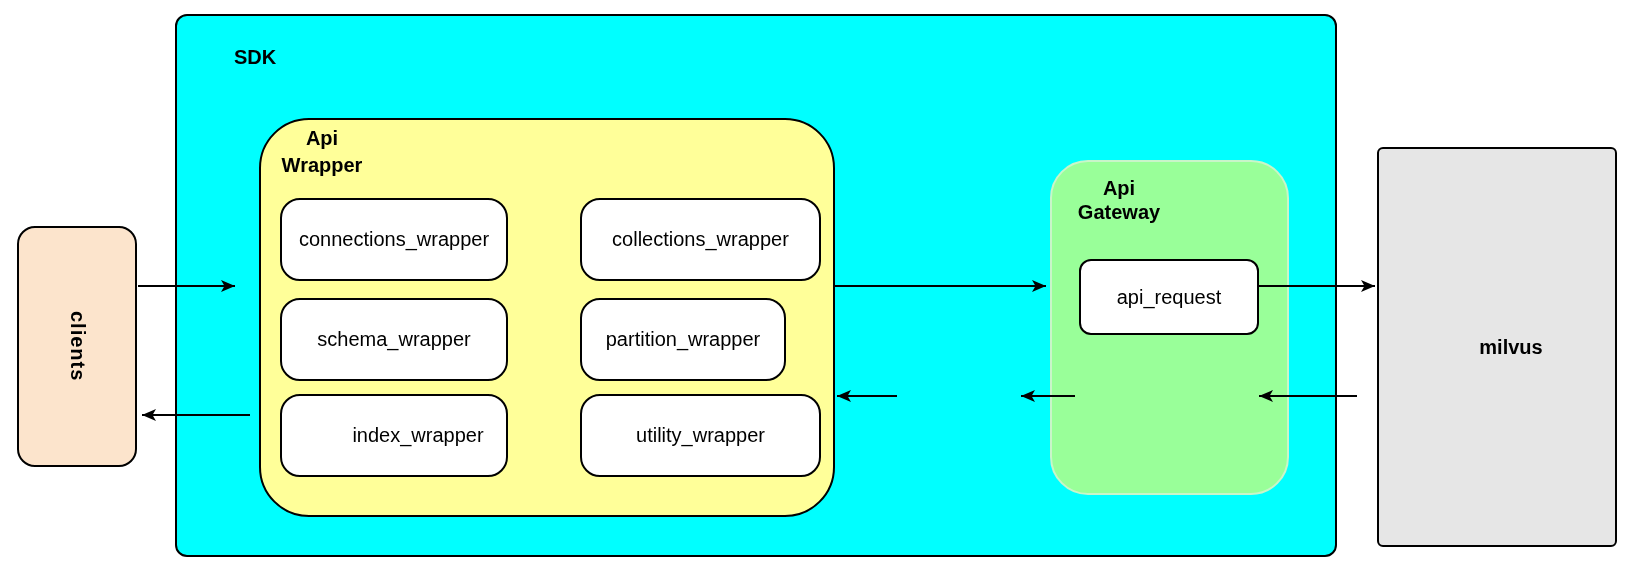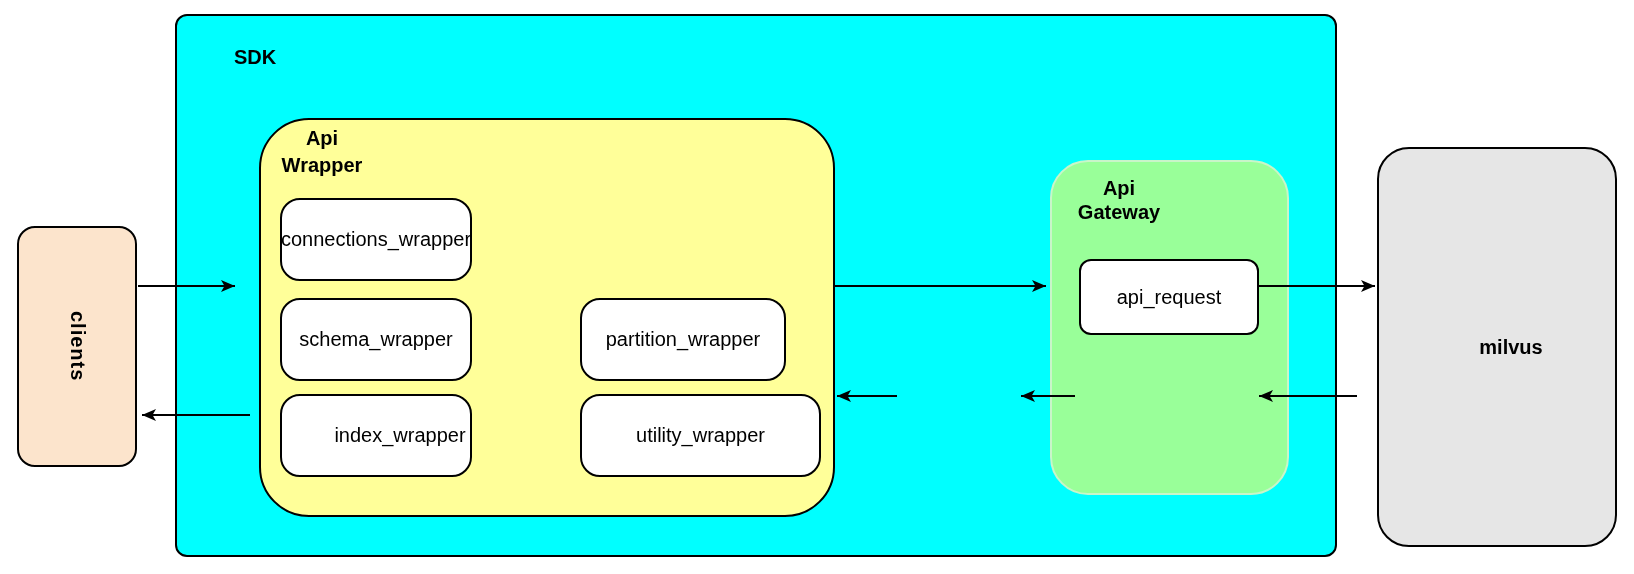--- a/index.html
+++ b/index.html
@@ -24,40 +24,40 @@
   #clients .vtext{writing-mode:vertical-rl; text-orientation:sideways; white-space:nowrap; letter-spacing:1px;}
 
   
   #sdk{left:175px; top:14px; width:1162px; height:543px; border-radius:12px; background:var(--sdk-fill);}
   #sdk-label{position:absolute; left:57px; top:30px;}
 
   
   #api-wrapper{position:absolute; left:82px; top:102px; width:576px; height:399px; border-radius:50px; background:var(--wrapper-fill);}
   #api-wrapper-label{position:absolute; left:5px; top:5px; width:112px; text-align:center; line-height:27px;}
 
-  .wbox{position:absolute; width:192px; height:83px; border-radius:20px; background:var(--box-fill); border:2px solid var(--line); box-sizing:border-box;}
+  .wbox{position:absolute; width:228px; height:83px; border-radius:20px; background:var(--box-fill); border:2px solid var(--line); box-sizing:border-box;}
   #w-connections{left:19px;  top:78px;}
   #w-collections{left:319px; top:78px;  width:241px;}
   #w-schema     {left:19px;  top:178px;}
   #w-partition  {left:319px; top:178px; width:206px;}
   #w-index      {left:19px;  top:274px;padding-left:48px;}
   #w-utility    {left:319px; top:274px; width:241px;}
 
   
   #api-gateway{position:absolute; left:873px; top:144px; width:239px; height:335px; border-radius:38px; background:var(--gateway-fill); border:2px solid #c9f5c9; box-sizing:border-box;}
   #api-gateway-label{position:absolute; left:0px; top:14px; width:134px; text-align:center; line-height:24px;}
   .gbox{position:absolute; width:180px; height:76px; border-radius:12px; background:var(--box-fill); border:2px solid var(--line); box-sizing:border-box;}
   #g-request {left:27px; top:97px;}
   #g-response{left:25px; top:207px;}
 
   
   #checker{position:absolute; left:722px; top:353px; width:120px; height:59px; border-radius:10px; background:var(--box-fill); border:2px solid var(--line); box-sizing:border-box;}
 
   
-  #milvus{left:1377px; top:147px; width:240px; height:400px; border-radius:32px; background:var(--milvus-fill);padding-left:28px;}
+  #milvus{left:1377px; top:147px; width:240px; height:400px; border-radius:6px; background:var(--milvus-fill);padding-left:28px;}
 
   
   #arrows{position:absolute; left:0; top:0; width:1634px; height:574px; pointer-events:none;}
   #arrows line{stroke:var(--line); stroke-width:2;}
 </style>
 </head>
 <body>
 
 <div id="canvas">
 
@@ -67,20 +67,23 @@
 
   <div id="sdk" class="node">
     <span id="sdk-label" class="bold">SDK</span>
 
     <div id="api-wrapper" style="border:2px solid var(--line); box-sizing:border-box;">
       <div id="api-wrapper-label" class="bold pre">Api
 Wrapper</div>
 
       <div id="w-connections" class="wbox center">
         <span>connections_wrapper</span>
+      </div>
+      <div id="w-collections" class="wbox center">
+        <span>collections_wrapper</span>
       </div>
       <div id="w-schema" class="wbox center">
         <span>schema_wrapper</span>
       </div>
       <div id="w-partition" class="wbox center">
         <span>partition_wrapper</span>
       </div>
       <div id="w-index" class="wbox center">
         <span>index_wrapper</span>
       </div>

